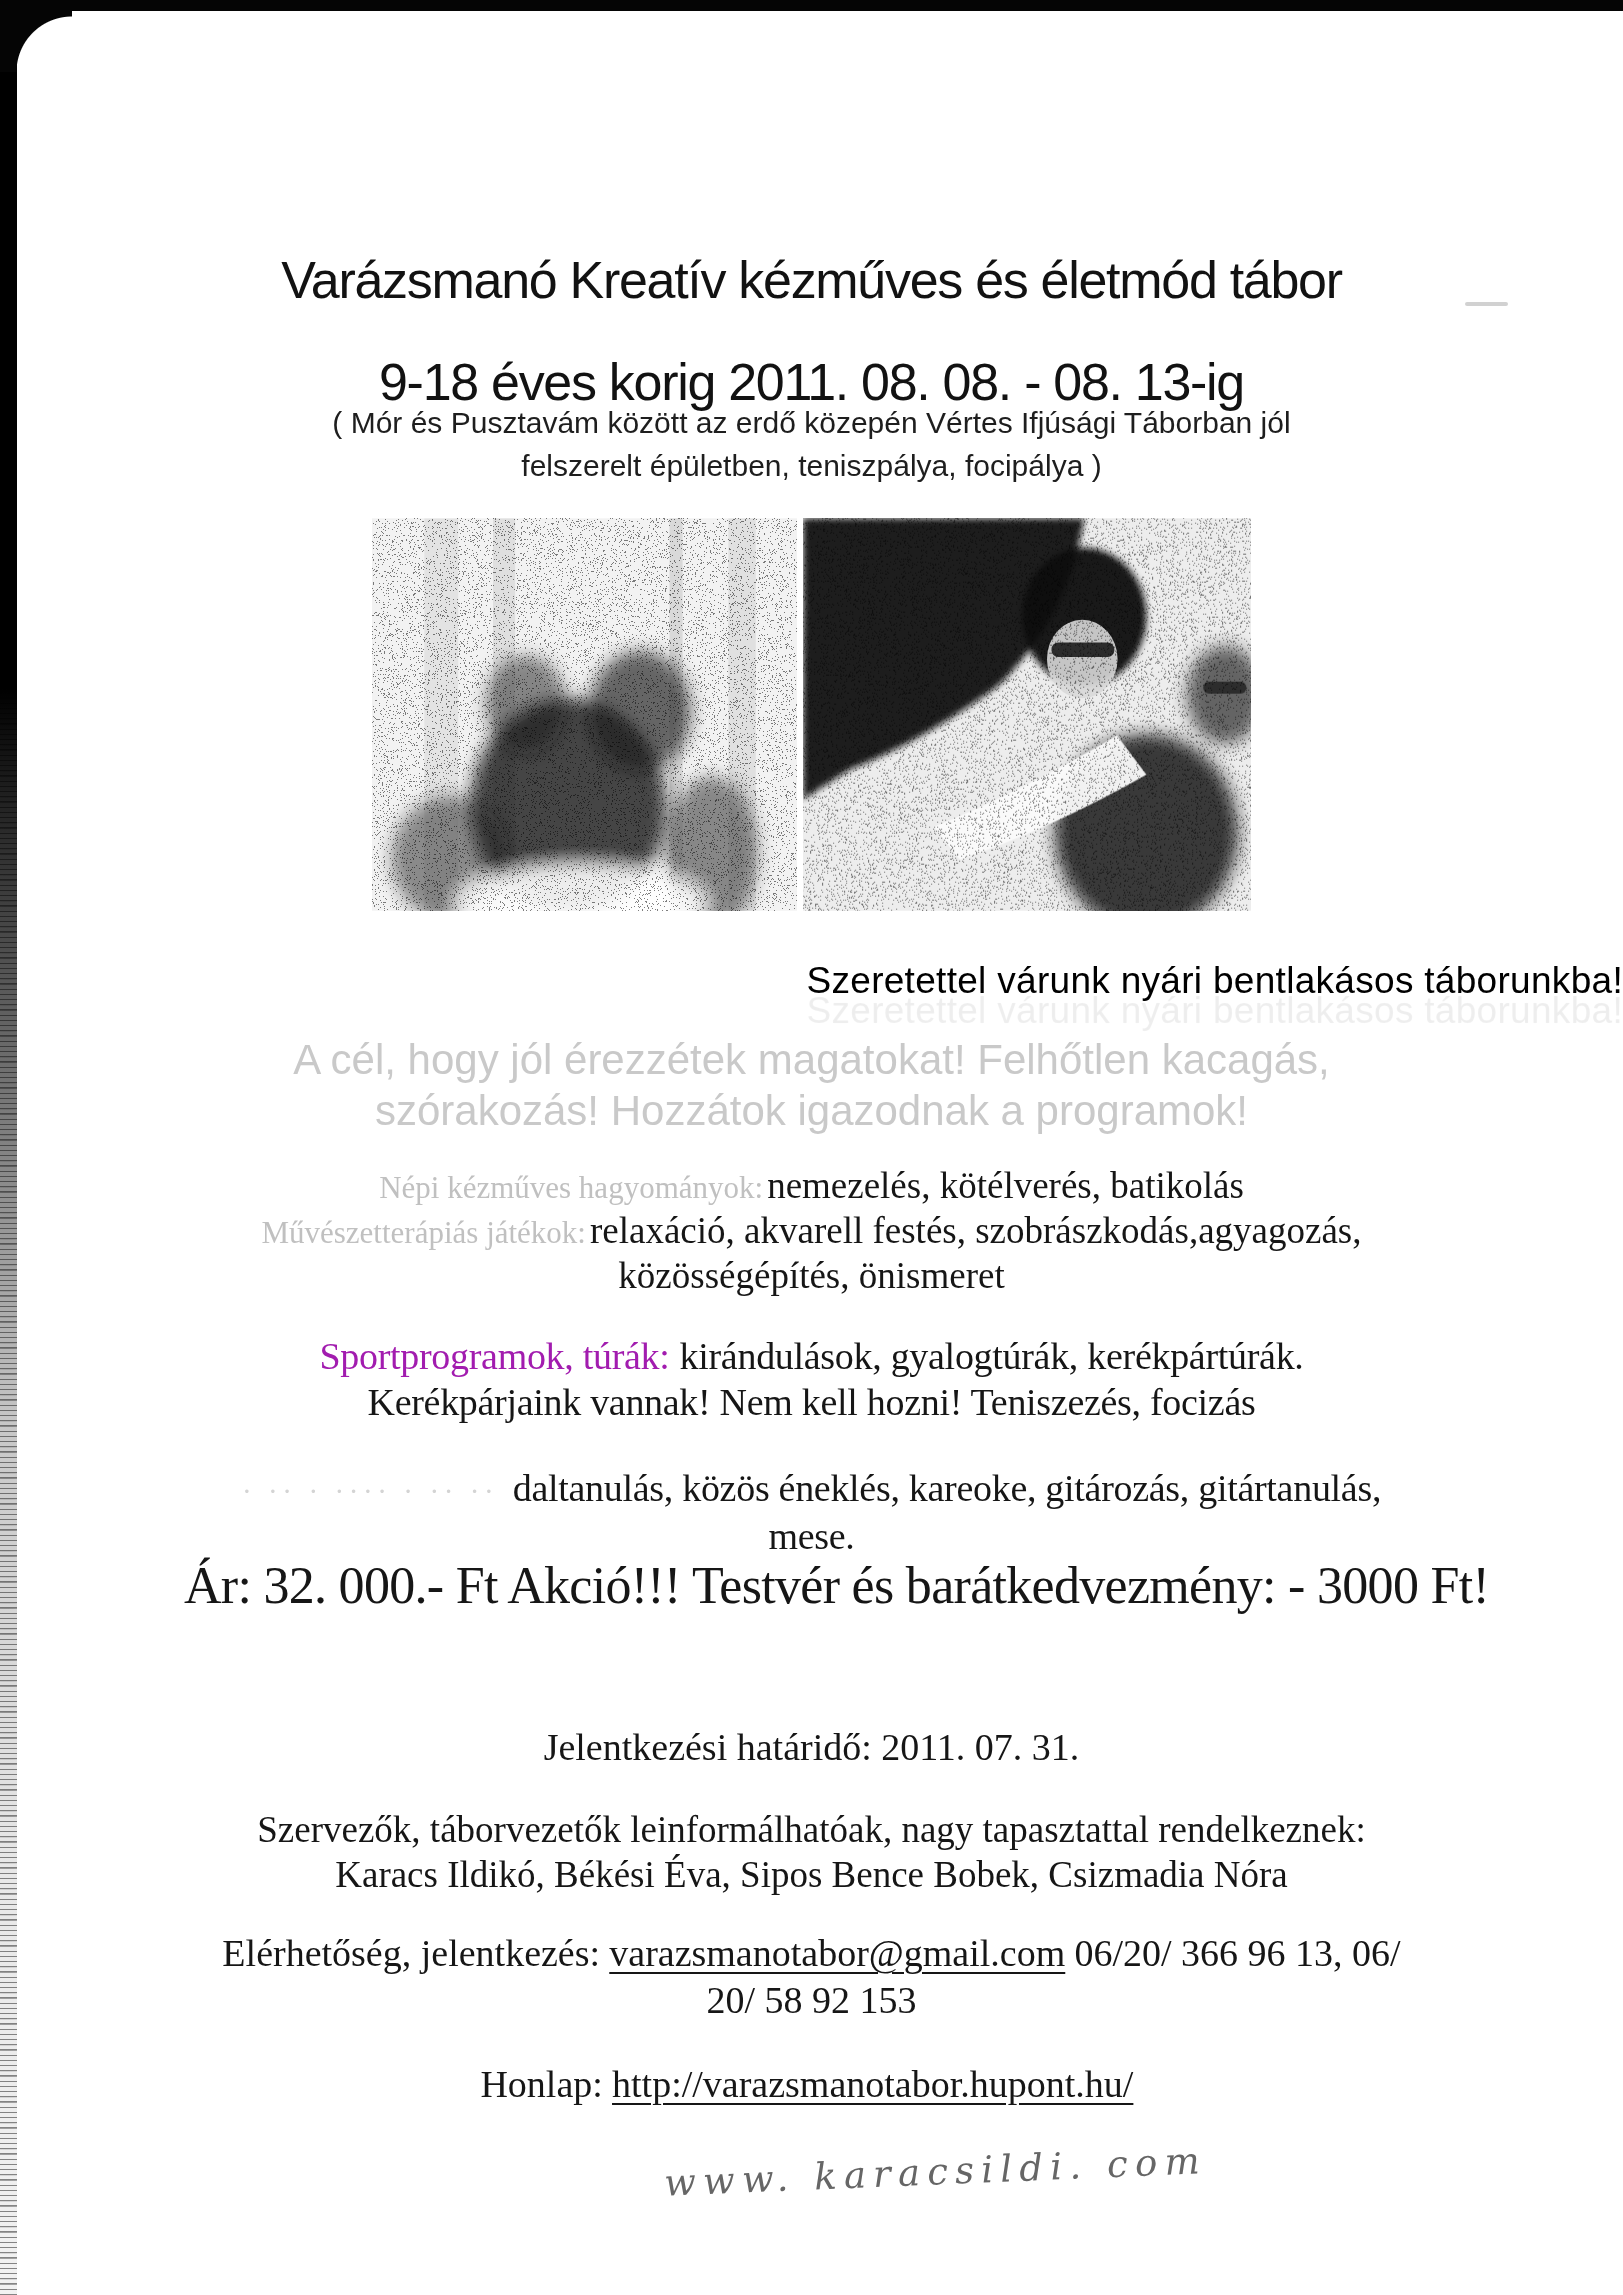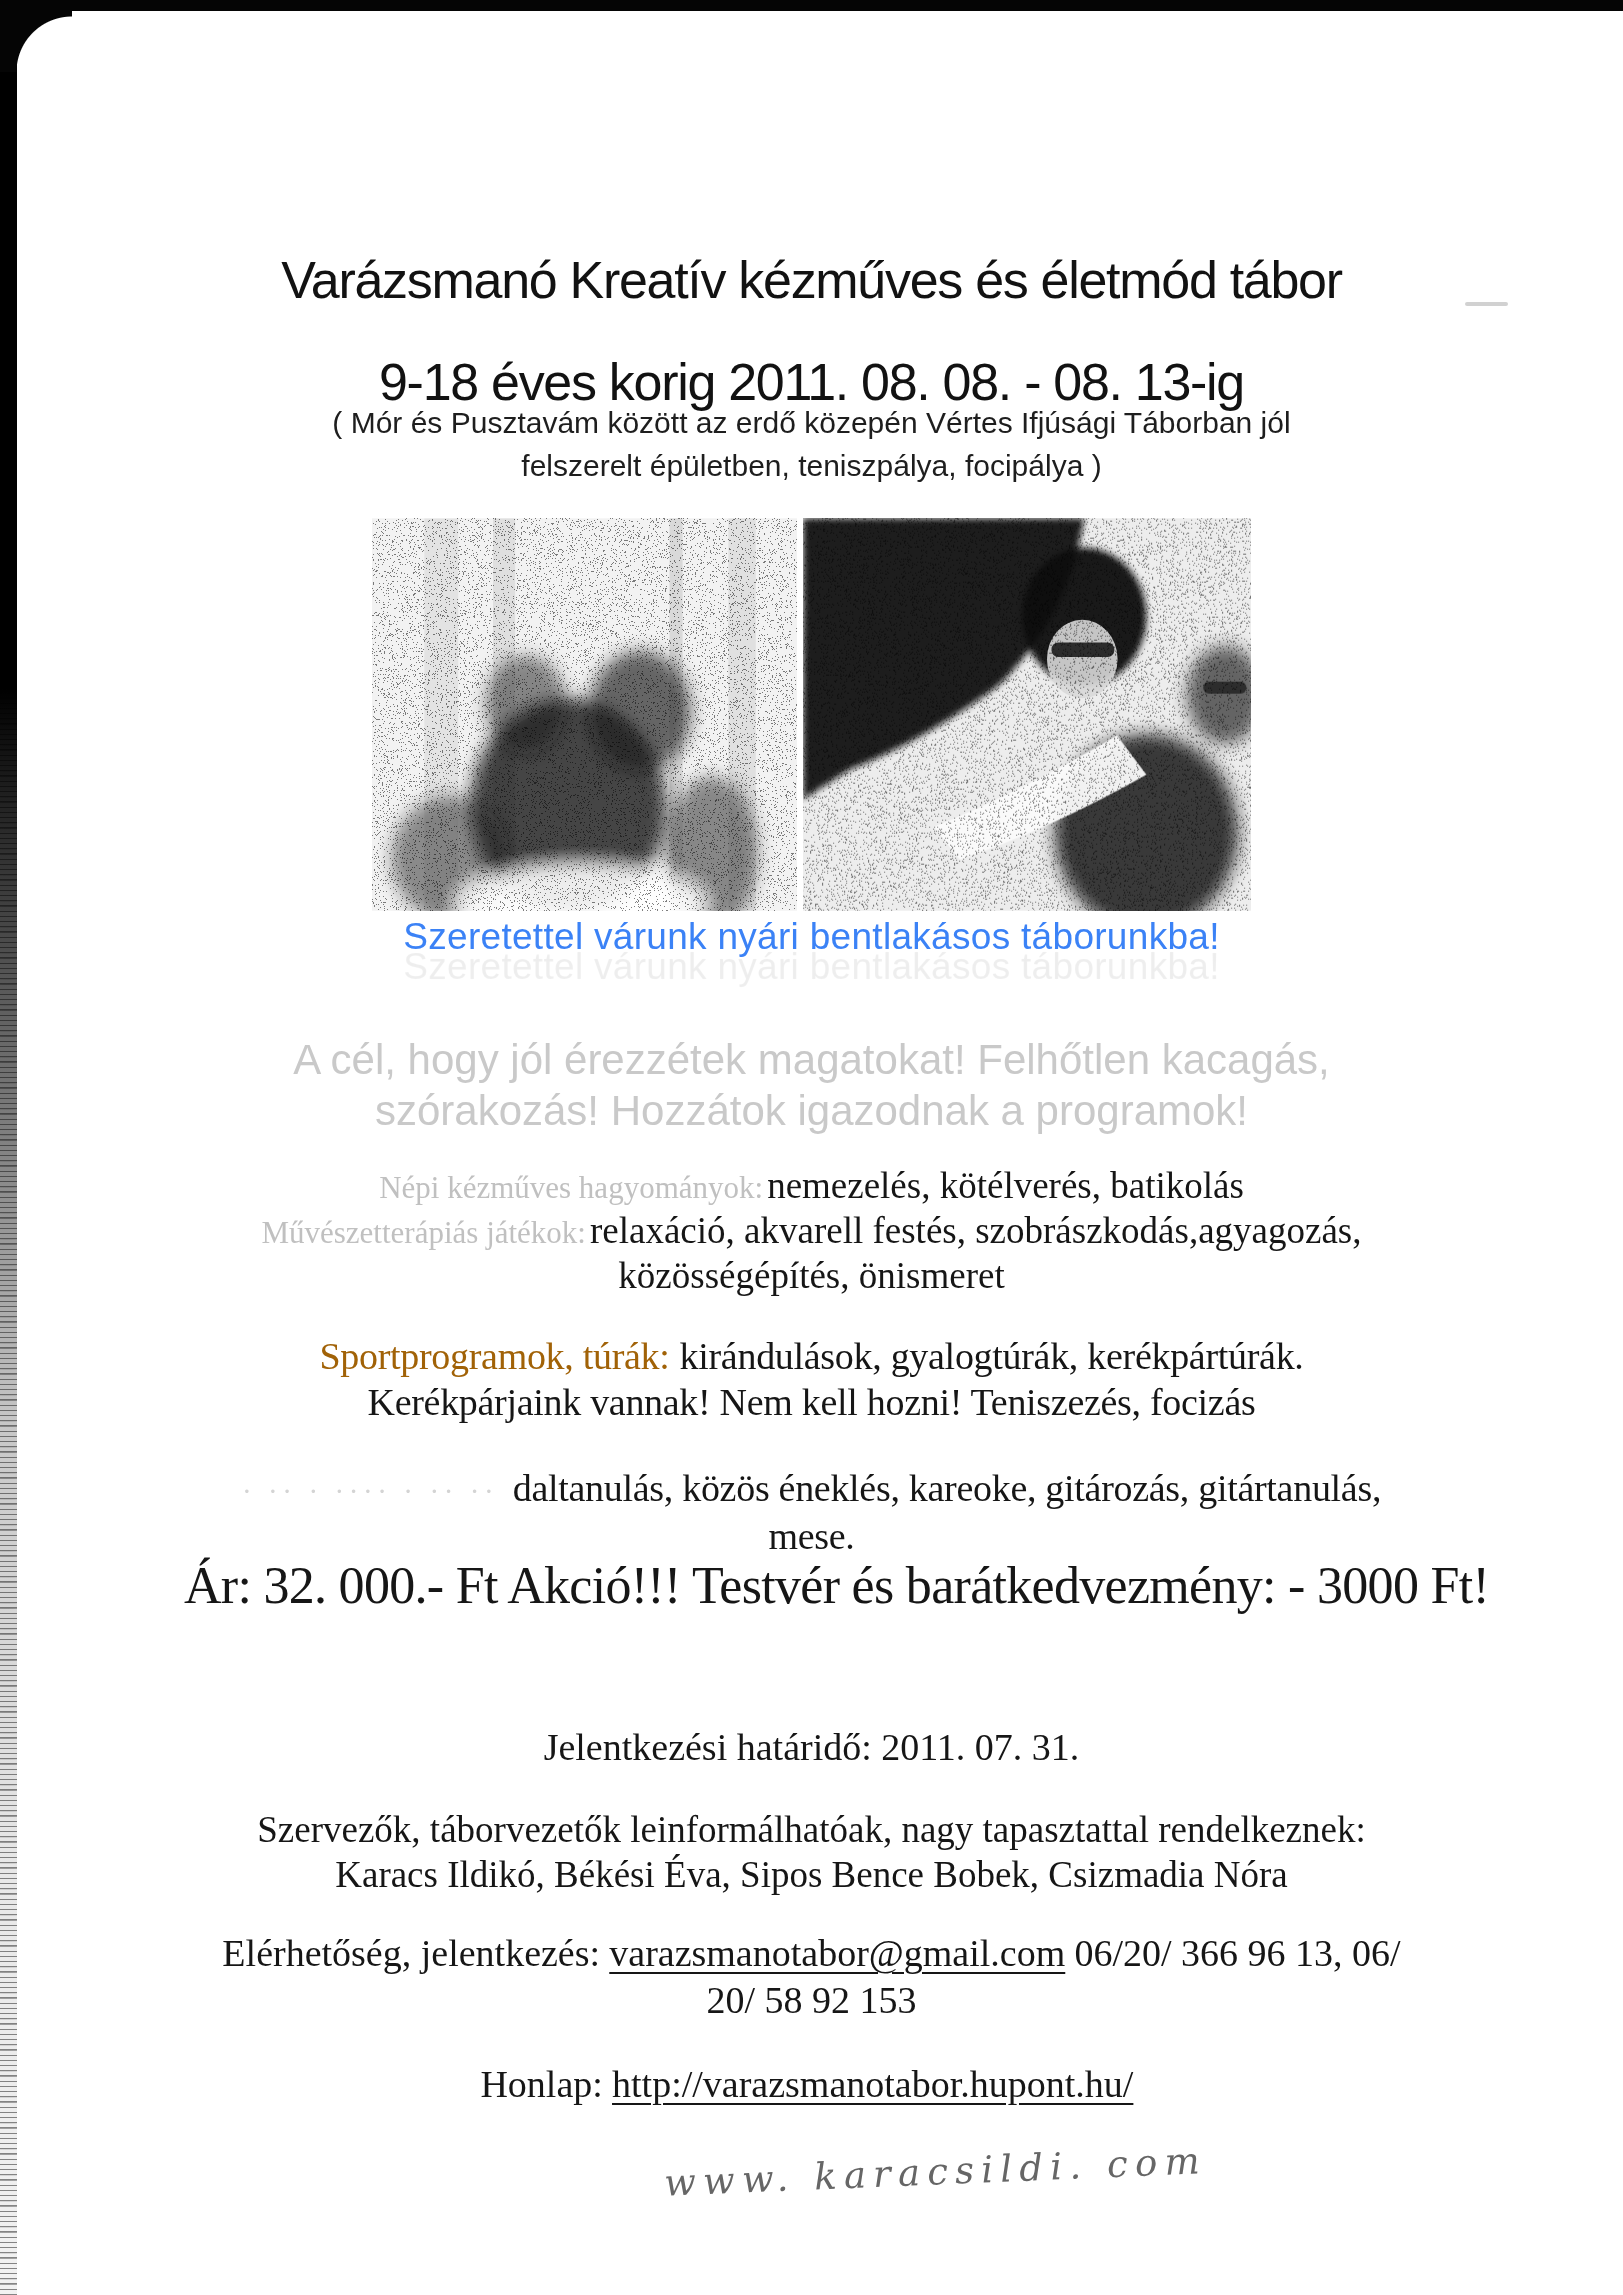--- a/index.html
+++ b/index.html
@@ -34,28 +34,29 @@
   .block{position:absolute;left:0;width:100%;text-align:center;}
   .comic{font-family:"Liberation Sans", sans-serif;}
   .title{top:229px;font-size:52px;line-height:102px;letter-spacing:-1.3px;color:#121212;}
   .subtitle{top:401px;font-size:30px;line-height:43px;color:#1e1e1e;}
   .photos{
     position:absolute;top:518px;left:0;width:100%;height:393px;
     display:flex;justify-content:center;gap:6.5px;
   }
   .photo{height:393px;display:block;}
   .welcome{
-    top:916px;font-size:37px;letter-spacing:0.3px;color:#3b82f6;
+    top:960px;font-size:37px;letter-spacing:0.3px;color:#000000;
     text-shadow:0 30px 0.7px rgba(0,0,0,0.07);
+    text-align:right;
   }
   .goal{top:1034px;font-size:42px;line-height:51px;color:#c9c9c9;filter:blur(0.5px);}
   .crafts{top:1164px;font-size:37px;line-height:43px;}
   .faded-label{font-size:31px;color:#c0c0c0;filter:blur(0.4px);margin-right:4px;}
   .sport{top:1333px;font-size:38px;line-height:46px;letter-spacing:-0.3px;}
-  .mid-label{color:#a16207;margin-right:10px;}
+  .mid-label{color:#a21caf;margin-right:10px;}
   .music{top:1466px;font-size:38px;line-height:45px;letter-spacing:-0.3px;}
   .speckle{color:#d4d4d4;filter:blur(0.7px);letter-spacing:4.6px;margin-right:14.4px;font-size:29px;}
   .price{top:1556px;font-size:52px;letter-spacing:-0.7px;margin-left:25px;}
   .deadline{top:1725px;font-size:38px;}
   .organizers{top:1807px;font-size:37px;line-height:45px;}
   .contact{top:1930px;font-size:38px;line-height:47px;}
   .homepage{top:2062px;font-size:38px;}
   a.doc-link{color:#161616;text-decoration:underline;text-decoration-thickness:2.3px;text-underline-offset:5.9px;margin:0 9.2px;}
   .handwriting{
     top:2153px;padding-left:124px;

